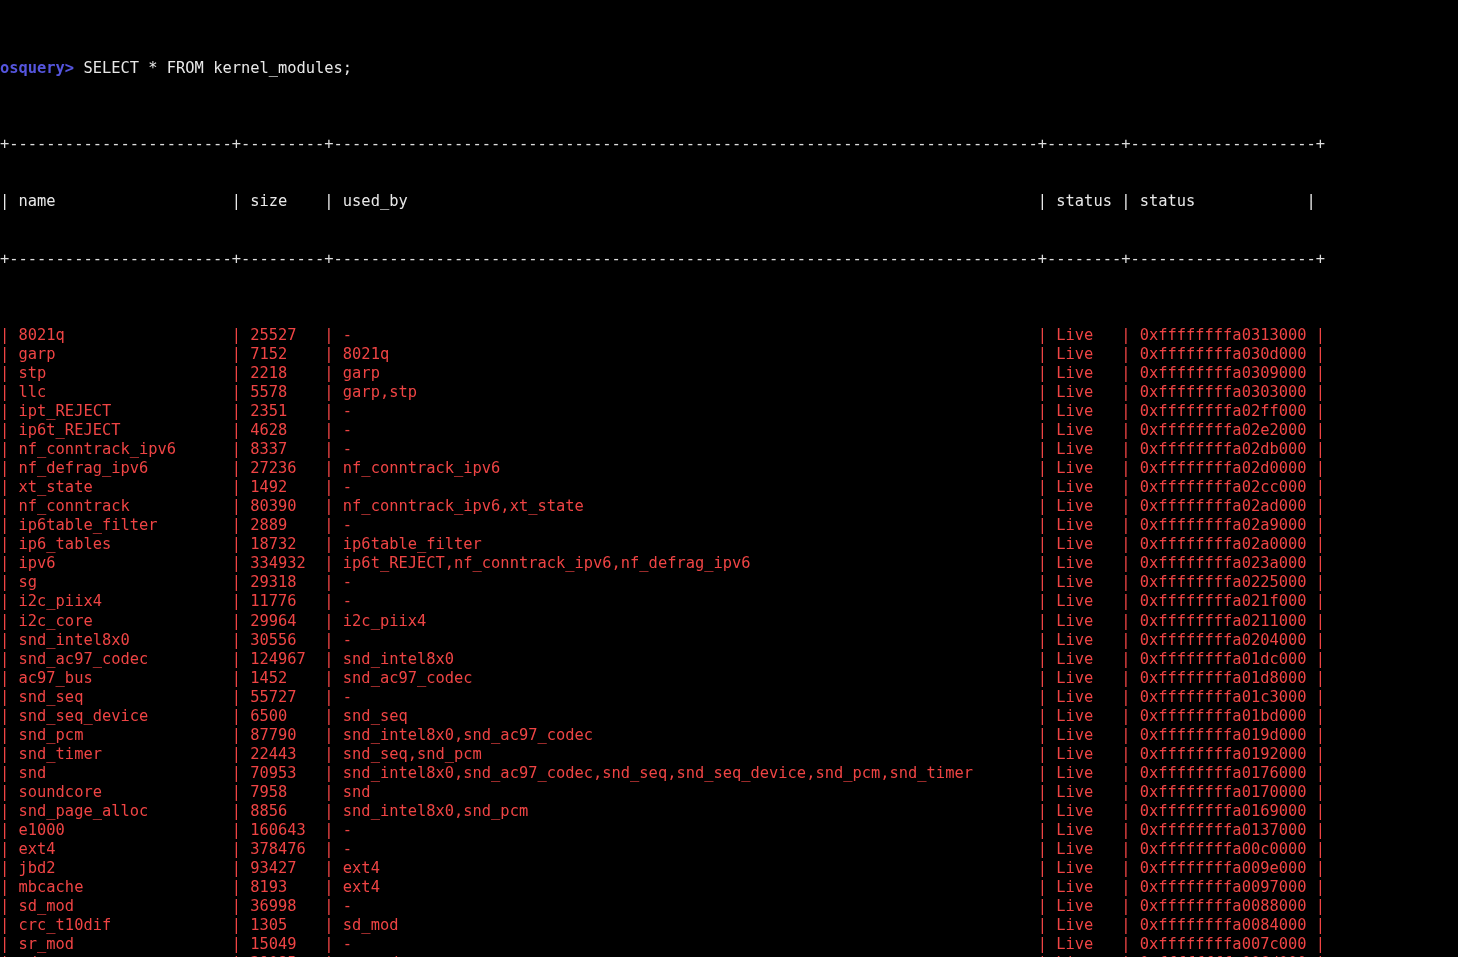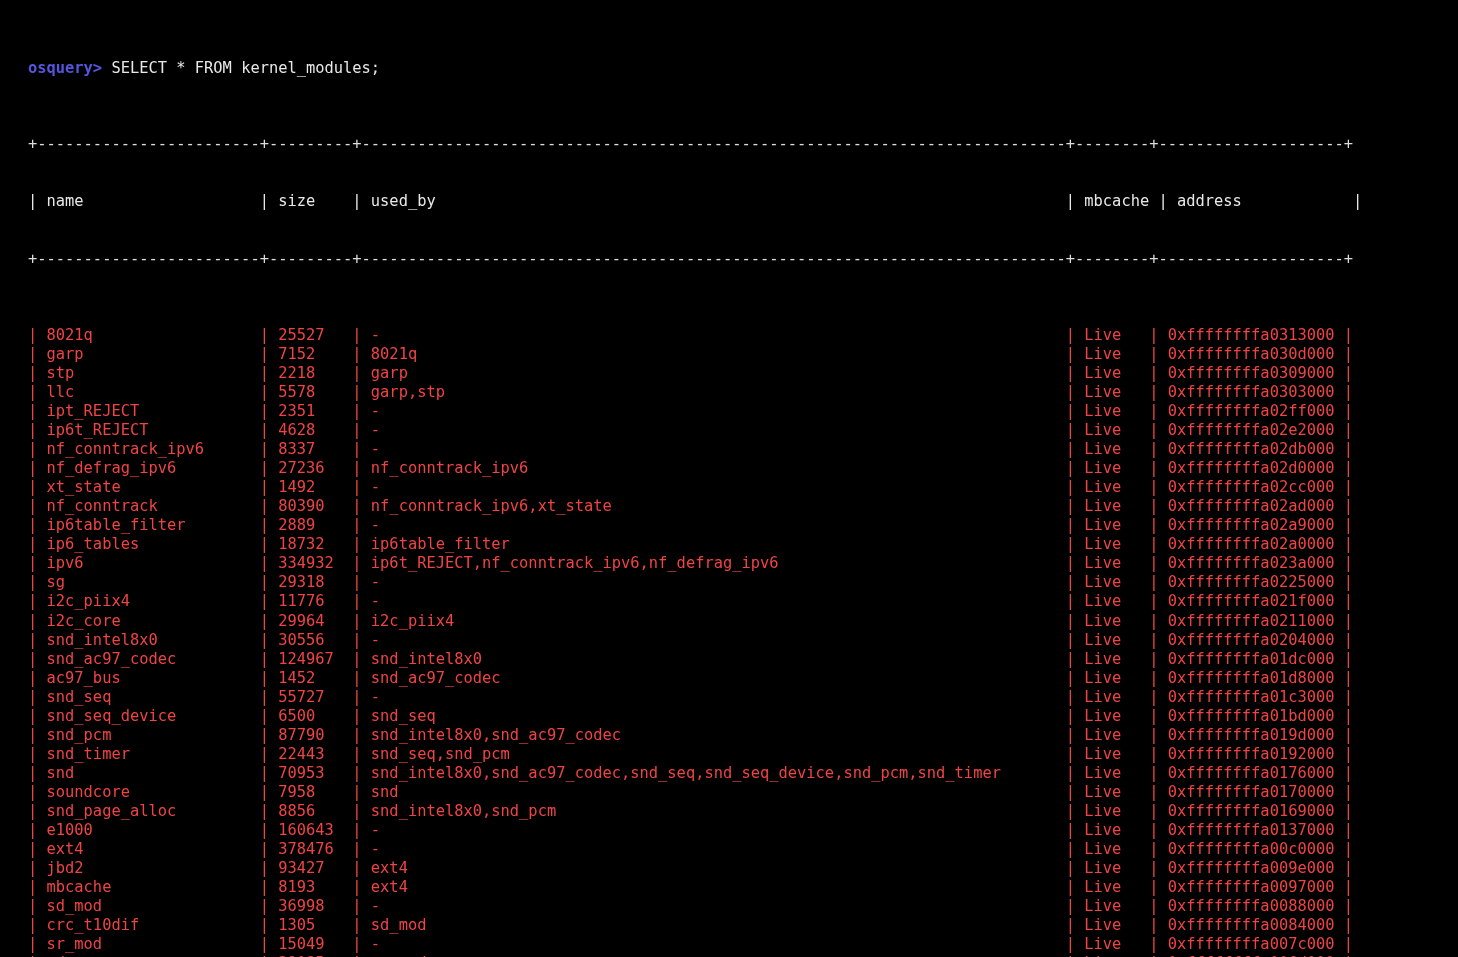--- a/index.html
+++ b/index.html
@@ -18,21 +18,20 @@
     height: 957px;
     background: #000000;
     color: #e8e8e8;
     font-family: "DejaVu Sans Mono", "Liberation Mono", monospace;
     font-size: 15.4px;
     line-height: 19.05px;
     letter-spacing: 0px;
     padding: 2px 0 16px 0;
     box-sizing: border-box;
     white-space: pre;
-    margin-left: 28px;
   }
   .line {
     height: 19.05px;
     white-space: pre;
     font-family: "DejaVu Sans Mono", "Liberation Mono", monospace;
   }
   .prompt {
     color: #5555dd;
     font-weight: bold;
   }
@@ -47,21 +46,21 @@
   }
 </style>
 </head>
 <body>
 
 <div id="terminal">
 
   <div class="line"><span class="prompt">osquery&gt;</span><span class="cmd"> SELECT * FROM kernel_modules;</span></div>
 
   <div class="line rule">+------------------------+---------+----------------------------------------------------------------------------+--------+--------------------+</div>
-  <div class="line">| name                   | size    | used_by                                                                    | mbcache | address            |</div>
+  <div class="line">| name                   | size    | used_by                                                                    | status | status            |</div>
   <div class="line rule">+------------------------+---------+----------------------------------------------------------------------------+--------+--------------------+</div>
 
   <div id="table-body"><div class="line cell">| 8021q                  | 25527   | -                                                                          | Live   | 0xffffffffa0313000 |</div><div class="line cell">| garp                   | 7152    | 8021q                                                                      | Live   | 0xffffffffa030d000 |</div><div class="line cell">| stp                    | 2218    | garp                                                                       | Live   | 0xffffffffa0309000 |</div><div class="line cell">| llc                    | 5578    | garp,stp                                                                   | Live   | 0xffffffffa0303000 |</div><div class="line cell">| ipt_REJECT             | 2351    | -                                                                          | Live   | 0xffffffffa02ff000 |</div><div class="line cell">| ip6t_REJECT            | 4628    | -                                                                          | Live   | 0xffffffffa02e2000 |</div><div class="line cell">| nf_conntrack_ipv6      | 8337    | -                                                                          | Live   | 0xffffffffa02db000 |</div><div class="line cell">| nf_defrag_ipv6         | 27236   | nf_conntrack_ipv6                                                          | Live   | 0xffffffffa02d0000 |</div><div class="line cell">| xt_state               | 1492    | -                                                                          | Live   | 0xffffffffa02cc000 |</div><div class="line cell">| nf_conntrack           | 80390   | nf_conntrack_ipv6,xt_state                                                 | Live   | 0xffffffffa02ad000 |</div><div class="line cell">| ip6table_filter        | 2889    | -                                                                          | Live   | 0xffffffffa02a9000 |</div><div class="line cell">| ip6_tables             | 18732   | ip6table_filter                                                            | Live   | 0xffffffffa02a0000 |</div><div class="line cell">| ipv6                   | 334932  | ip6t_REJECT,nf_conntrack_ipv6,nf_defrag_ipv6                               | Live   | 0xffffffffa023a000 |</div><div class="line cell">| sg                     | 29318   | -                                                                          | Live   | 0xffffffffa0225000 |</div><div class="line cell">| i2c_piix4              | 11776   | -                                                                          | Live   | 0xffffffffa021f000 |</div><div class="line cell">| i2c_core               | 29964   | i2c_piix4                                                                  | Live   | 0xffffffffa0211000 |</div><div class="line cell">| snd_intel8x0           | 30556   | -                                                                          | Live   | 0xffffffffa0204000 |</div><div class="line cell">| snd_ac97_codec         | 124967  | snd_intel8x0                                                               | Live   | 0xffffffffa01dc000 |</div><div class="line cell">| ac97_bus               | 1452    | snd_ac97_codec                                                             | Live   | 0xffffffffa01d8000 |</div><div class="line cell">| snd_seq                | 55727   | -                                                                          | Live   | 0xffffffffa01c3000 |</div><div class="line cell">| snd_seq_device         | 6500    | snd_seq                                                                    | Live   | 0xffffffffa01bd000 |</div><div class="line cell">| snd_pcm                | 87790   | snd_intel8x0,snd_ac97_codec                                                | Live   | 0xffffffffa019d000 |</div><div class="line cell">| snd_timer              | 22443   | snd_seq,snd_pcm                                                            | Live   | 0xffffffffa0192000 |</div><div class="line cell">| snd                    | 70953   | snd_intel8x0,snd_ac97_codec,snd_seq,snd_seq_device,snd_pcm,snd_timer       | Live   | 0xffffffffa0176000 |</div><div class="line cell">| soundcore              | 7958    | snd                                                                        | Live   | 0xffffffffa0170000 |</div><div class="line cell">| snd_page_alloc         | 8856    | snd_intel8x0,snd_pcm                                                       | Live   | 0xffffffffa0169000 |</div><div class="line cell">| e1000                  | 160643  | -                                                                          | Live   | 0xffffffffa0137000 |</div><div class="line cell">| ext4                   | 378476  | -                                                                          | Live   | 0xffffffffa00c0000 |</div><div class="line cell">| jbd2                   | 93427   | ext4                                                                       | Live   | 0xffffffffa009e000 |</div><div class="line cell">| mbcache                | 8193    | ext4                                                                       | Live   | 0xffffffffa0097000 |</div><div class="line cell">| sd_mod                 | 36998   | -                                                                          | Live   | 0xffffffffa0088000 |</div><div class="line cell">| crc_t10dif             | 1305    | sd_mod                                                                     | Live   | 0xffffffffa0084000 |</div><div class="line cell">| sr_mod                 | 15049   | -                                                                          | Live   | 0xffffffffa007c000 |</div><div class="line cell">| cdrom                  | 39085   | sr_mod                                                                     | Live   | 0xffffffffa006d000 |</div></div>
 
   
 
   
 
 </div>
 

